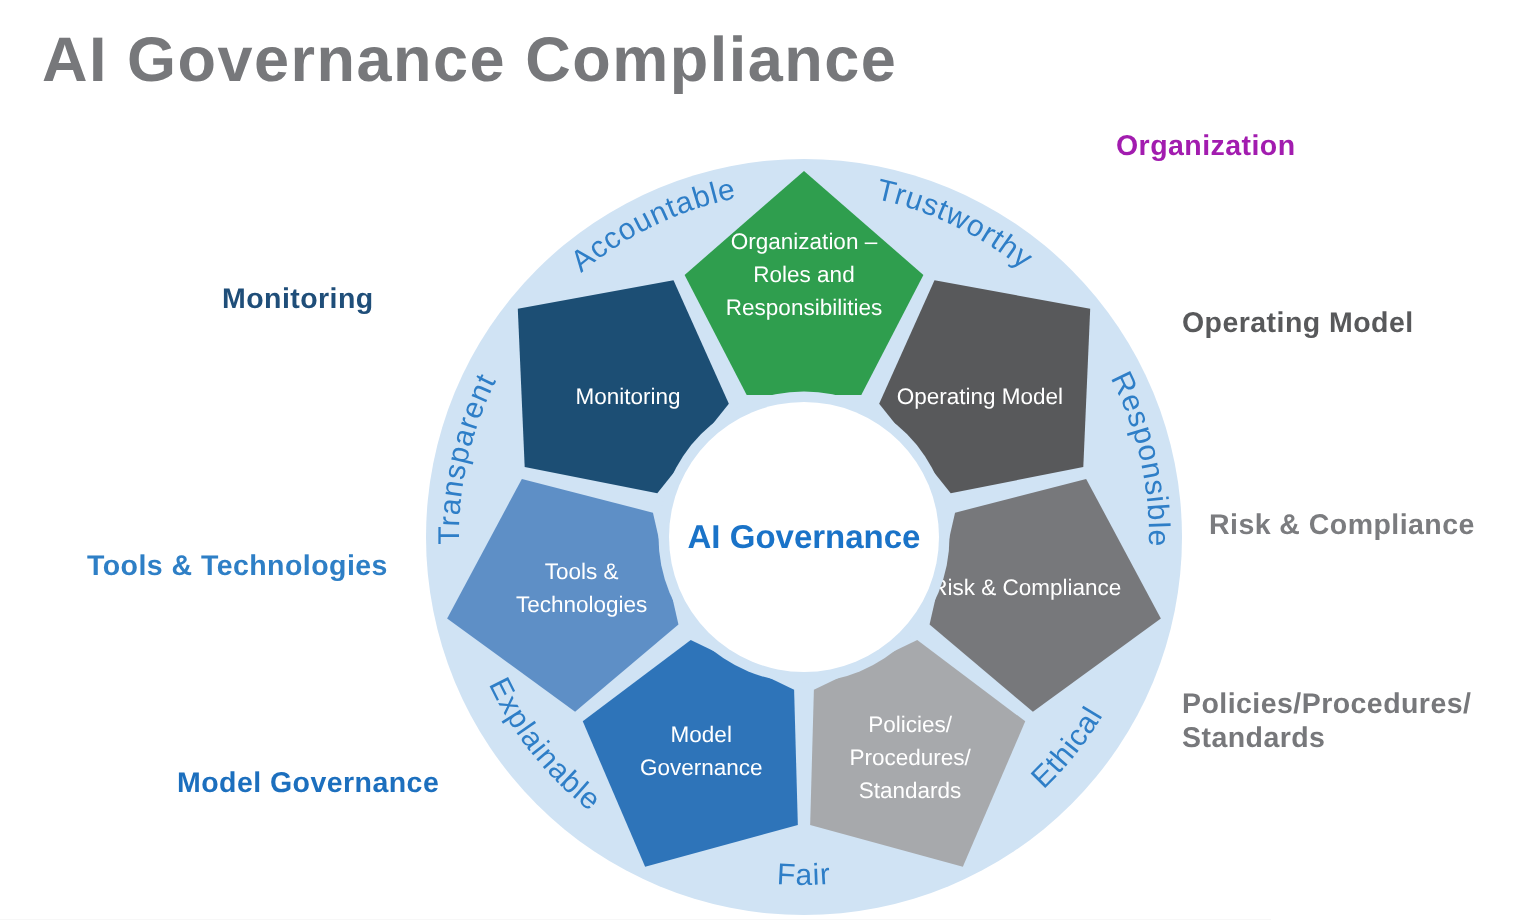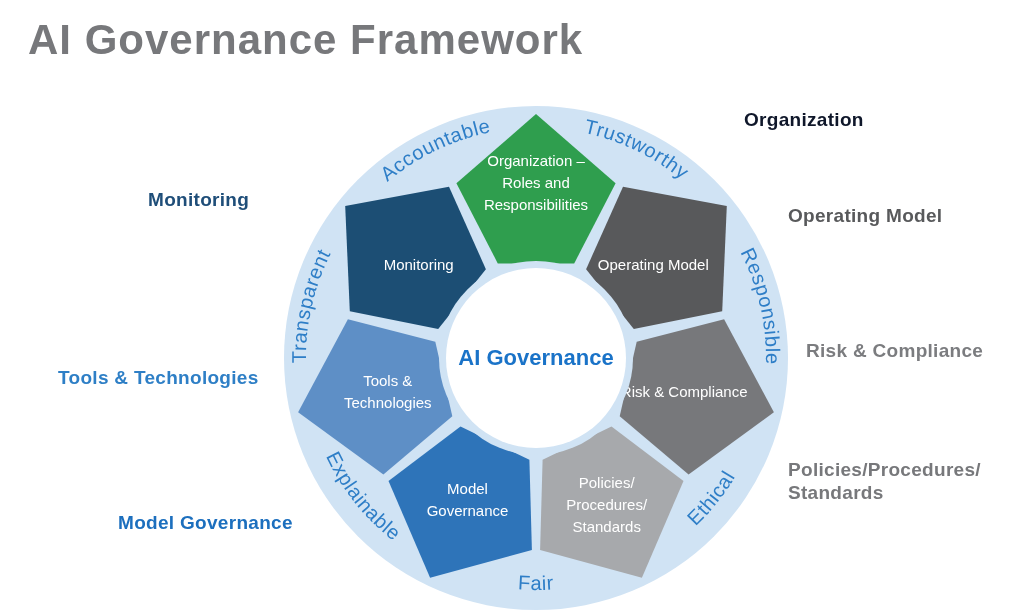--- a/index.html
+++ b/index.html
@@ -27,21 +27,21 @@
   }
   .ring-word{
     font-size:20px;font-weight:500;letter-spacing:.6px;
   }
   #center-label{font-size:22px;font-weight:600;}
 </style>
 </head>
 <body>
 
 <div id="stage">
-  <div id="page-title">AI Governance Framework</div>
+  <div id="page-title">AI Governance Compliance</div>
 
   <svg id="wheel-svg" width="1024" height="613" viewBox="0 0 1024 613">
     <defs>
       <path id="ring-path-top" d="M 320 436.7 A 230 230 0 1 1 752 436.7" fill="none"></path>
       <path id="ring-path-bottom" d="M 318 278.6 A 232 232 0 1 0 754 278.6" fill="none"></path>
     </defs>
 
     <circle cx="536" cy="358" r="252" fill="#d0e3f4"></circle>
 
     <g id="petal-group">
@@ -70,21 +70,21 @@
         <text class="ring-word" fill="#2e7ec7"><textPath href="#ring-path-top" startOffset="61.68%" text-anchor="middle">Trustworthy</textPath></text>
         <text class="ring-word" fill="#2e7ec7"><textPath href="#ring-path-top" startOffset="85.05%" text-anchor="middle">Responsible</textPath></text>
         <text class="ring-word" fill="#2e7ec7"><textPath href="#ring-path-bottom" startOffset="73.36%" text-anchor="middle">Ethical</textPath></text>
         <text class="ring-word" fill="#2e7ec7"><textPath href="#ring-path-bottom" startOffset="50.00%" text-anchor="middle">Fair</textPath></text>
         <text class="ring-word" fill="#2e7ec7"><textPath href="#ring-path-bottom" startOffset="26.64%" text-anchor="middle">Explainable</textPath></text>
         <text class="ring-word" fill="#2e7ec7"><textPath href="#ring-path-top" startOffset="14.95%" text-anchor="middle">Transparent</textPath></text>
       </g>
   </svg>
 
   <div id="outside-labels">
-      <div class="outside-label" style="left: 744px; top: 108px; color: #0f172a;">Organization</div>
+      <div class="outside-label" style="left: 744px; top: 86px; color: #a21caf;">Organization</div>
       <div class="outside-label" style="left: 788px; top: 204px; color: rgb(88, 89, 91);">Operating Model</div>
       <div class="outside-label" style="left: 806px; top: 339px; color: rgb(123, 124, 127);">Risk &amp; Compliance</div>
       <div class="outside-label" style="left: 788px; top: 458px; color: rgb(119, 120, 123);">Policies/Procedures/<br>Standards</div>
       <div class="outside-label" style="left: 118px; top: 511px; color: rgb(28, 111, 190);">Model Governance</div>
       <div class="outside-label" style="left: 58px; top: 366px; color: rgb(46, 127, 198);">Tools &amp; Technologies</div>
       <div class="outside-label" style="left: 148px; top: 188px; color: rgb(31, 78, 121);">Monitoring</div>
     </div>
 </div>
 
 </body></html>

